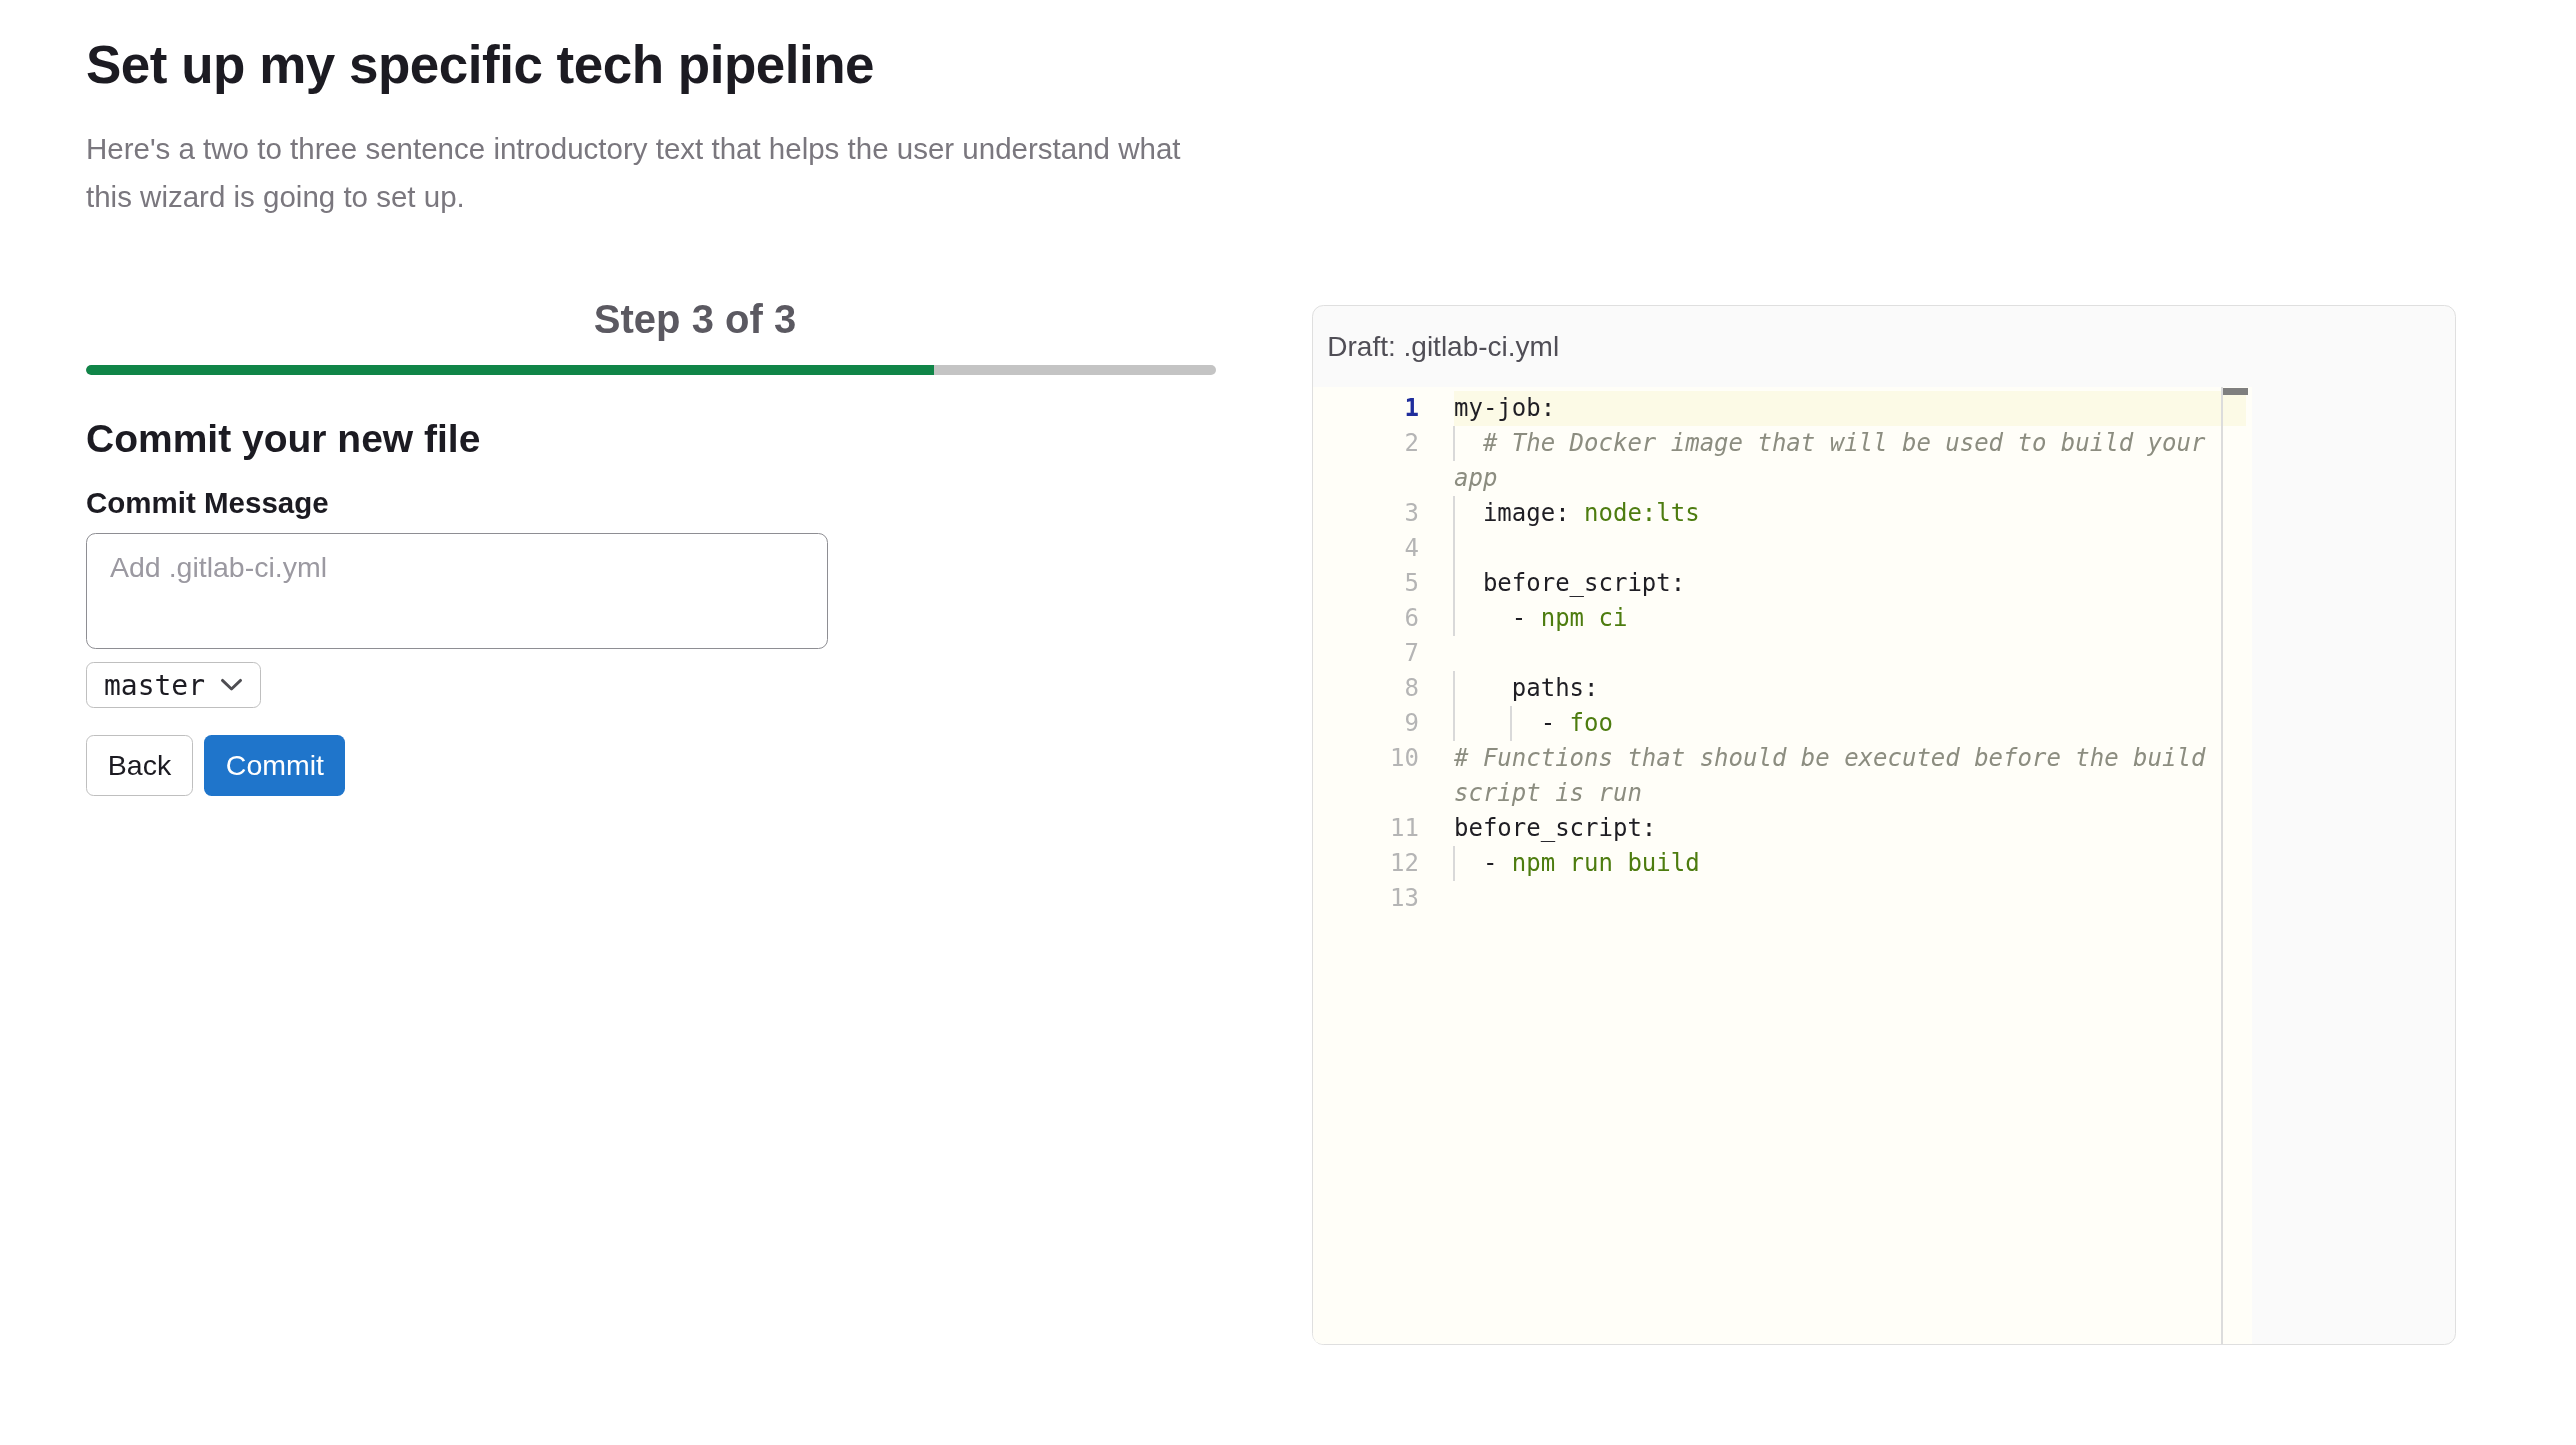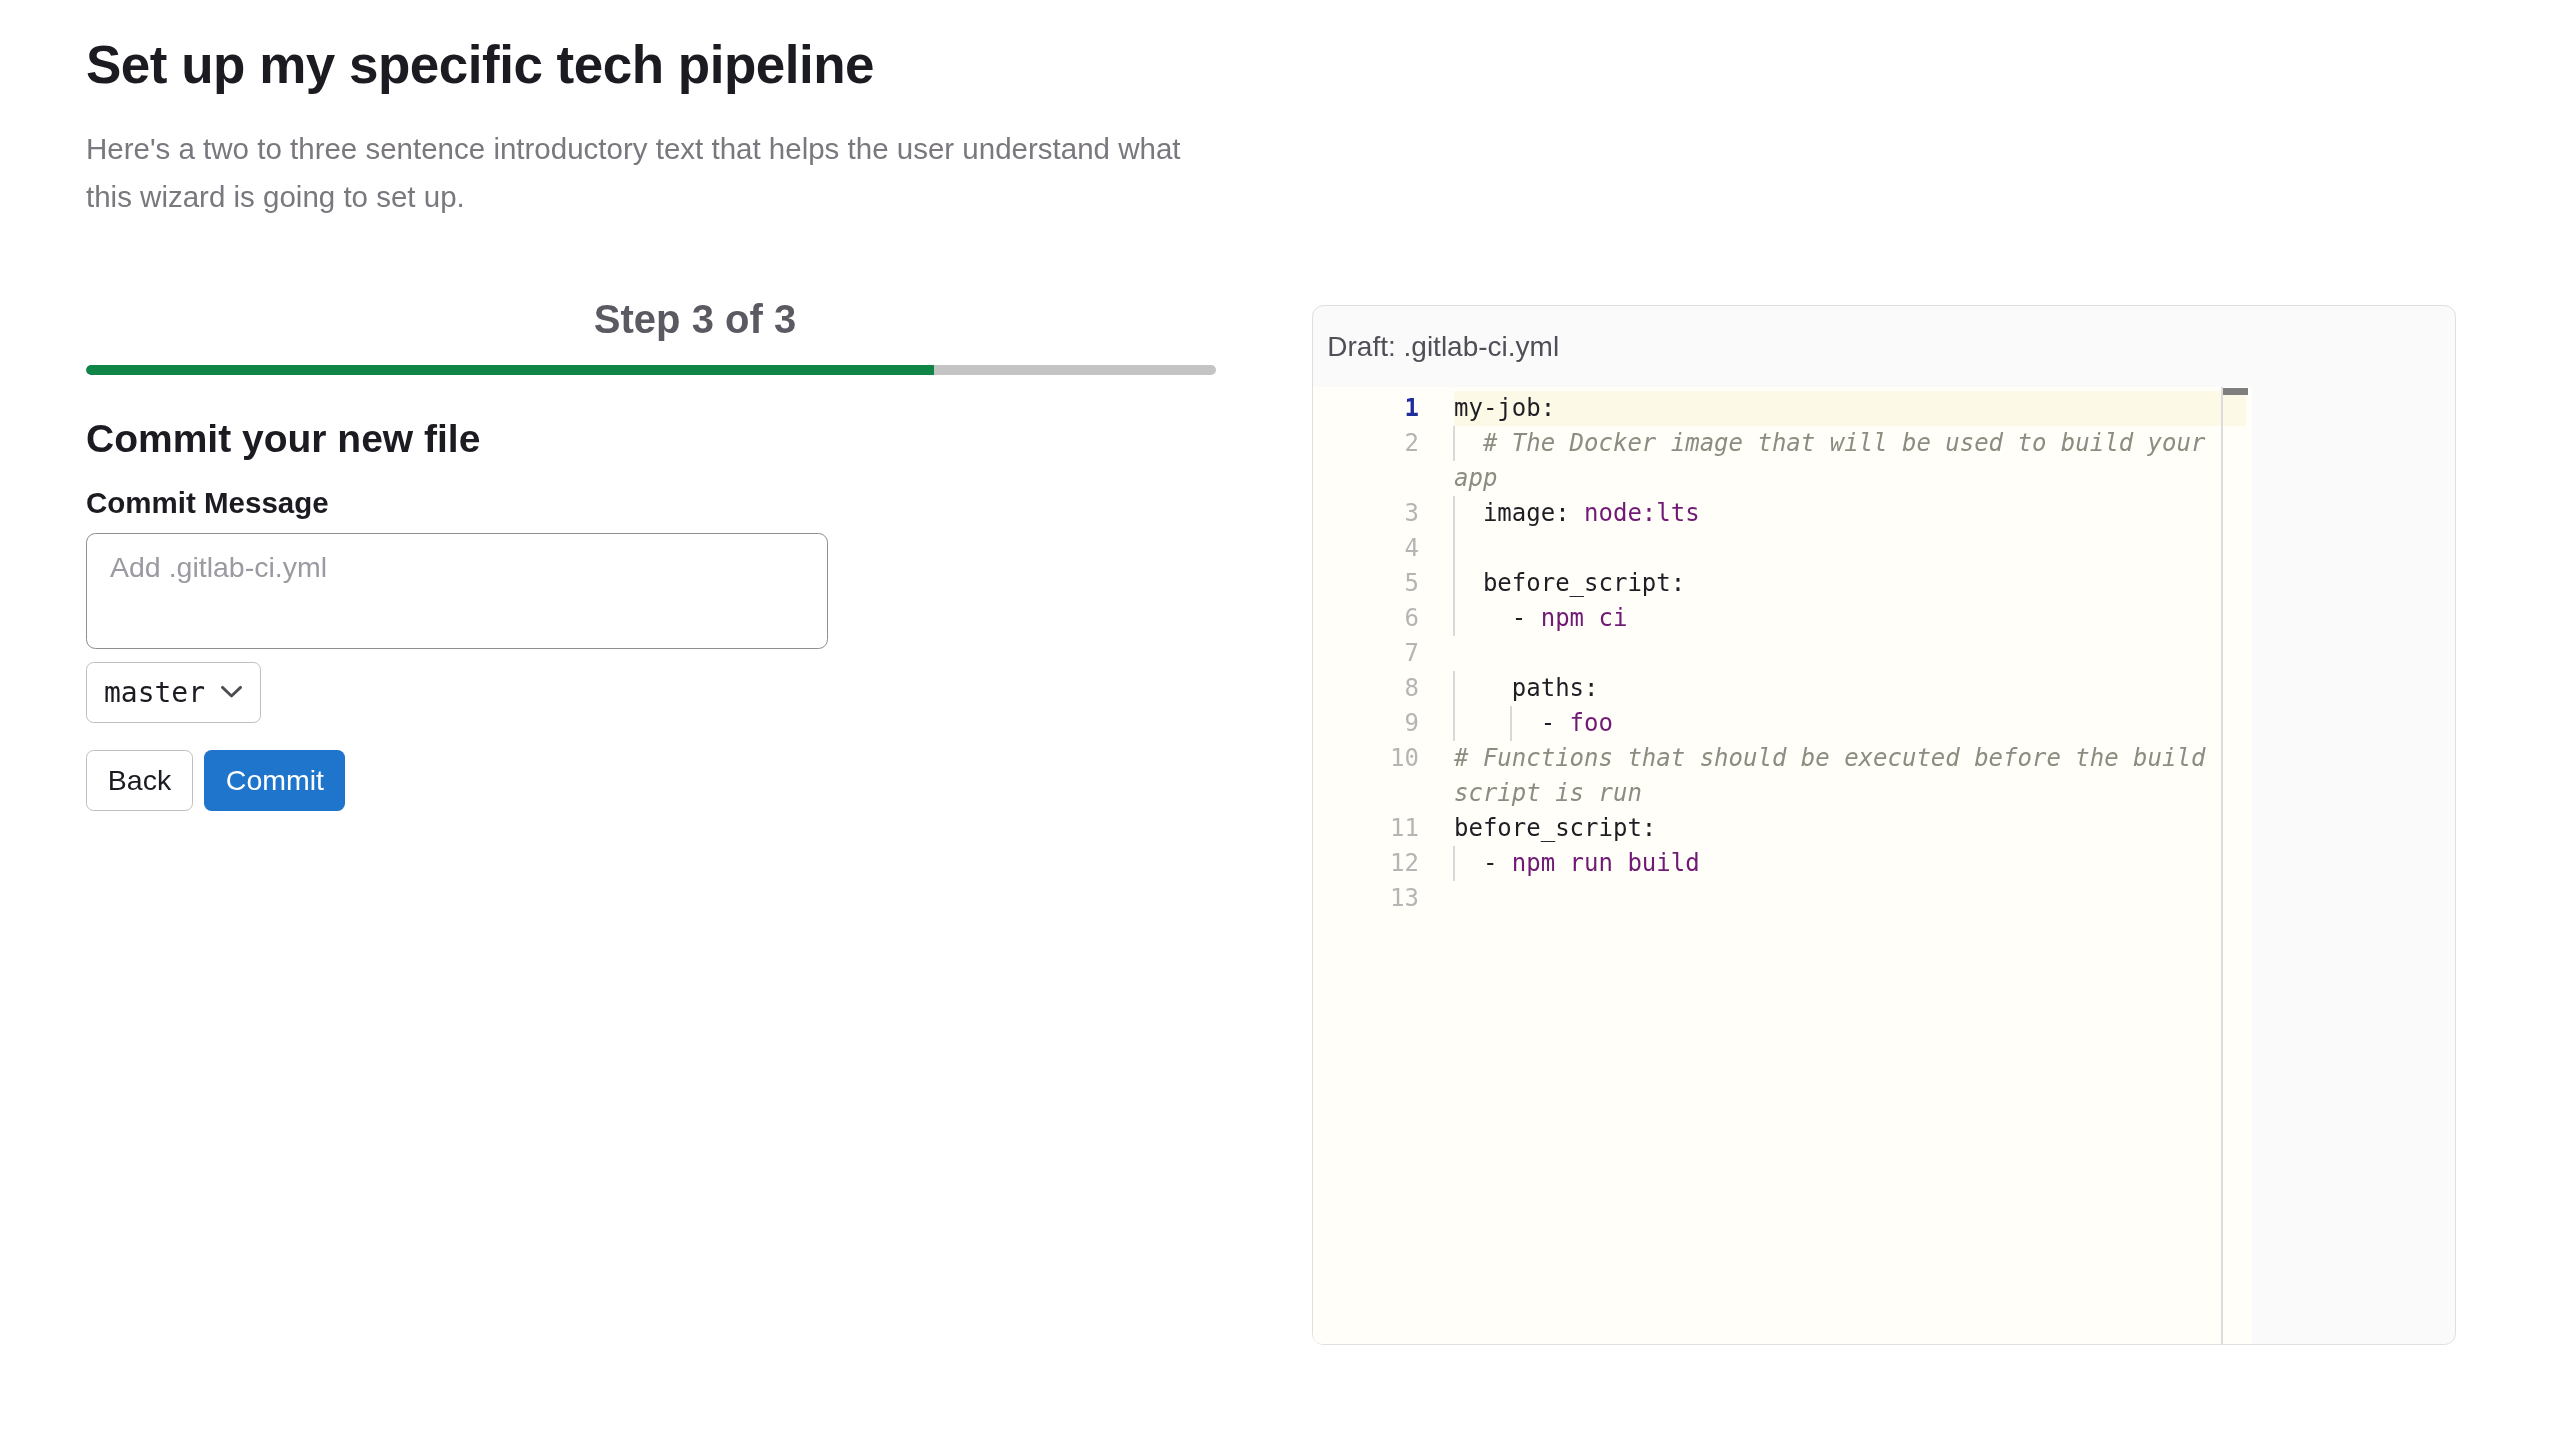--- a/index.html
+++ b/index.html
@@ -16,21 +16,21 @@
   .progress-fill{height:100%;background:#108548;border-radius:5.7px 0 0 5.7px;}
   .section-heading{margin-top:42px;font-size:39px;font-weight:700;color:#1c1b22;}
   .field-label{margin-top:25px;font-size:29.5px;font-weight:700;color:#1c1b22;}
   .commit-textarea{
     box-sizing:border-box;display:block;margin-top:13.3px;width:742px;height:116px;
     border:1.9px solid #8e8e93;border-radius:9.5px;padding:17px 23px;
     font-family:"Liberation Sans",sans-serif;font-size:28.5px;color:#1f1e24;resize:none;outline:none;background:#fff;
   }
   .commit-textarea::placeholder{color:#9b99a1;}
   .branch-select{
-    box-sizing:border-box;margin-top:13.3px;width:175px;height:61px;background:#fff;
+    box-sizing:border-box;margin-top:13.3px;width:175px;height:46px;background:#fff;
     border:1.9px solid #bfbfbf;border-radius:7.6px;display:flex;align-items:center;justify-content:center;gap:15px;
     cursor:pointer;
   }
   .branch-select .value{font-family:"DejaVu Sans Mono",monospace;font-size:28px;color:#1c1b22;}
   .btn-row{margin-top:27px;display:flex;gap:11.4px;}
   .btn{box-sizing:border-box;height:61px;border-radius:7.6px;font-family:"Liberation Sans",sans-serif;
     font-size:28.5px;display:flex;align-items:center;justify-content:center;cursor:pointer;}
   .btn-back{width:107px;background:#fff;border:1.9px solid #bfbfbf;color:#1c1b22;}
   .btn-commit{width:141px;background:#1f75cb;border:none;color:#ffffff;}
   
@@ -43,21 +43,21 @@
     position:absolute;left:0;top:81px;width:939px;bottom:0;overflow:hidden;
     background:#fffef8;border-radius:0 0 0 9.5px;
   }
   .lines{padding-top:3.8px;font-family:"DejaVu Sans Mono",monospace;font-size:24px;line-height:35px;}
   .code-row{display:flex;min-height:35px;}
   .gutter{flex:none;width:106px;text-align:right;color:#b5b5b5;user-select:none;}
   .code-row.active .gutter{color:#1f2d9c;font-weight:700;}
   .code-text{flex:1;margin-left:35px;margin-right:5.7px;position:relative;white-space:pre;}
   .code-row.active .code-text{background:#fcfae6;}
   .tok-k{color:#1f1e24;}
-  .tok-s{color:#701a75;}
+  .tok-s{color:#4d7c0f;}
   .tok-c{color:#8c8d80;font-style:italic;}
   .guide{position:absolute;top:0;bottom:0;width:1.9px;background:#d9d9d9;}
   .editor-vline{position:absolute;left:908px;top:0;bottom:0;width:1.9px;background:#dcdcdc;}
   .scroll-thumb{position:absolute;left:910px;top:1px;width:25px;height:6.7px;background:#7f7f7f;cursor:pointer;}
   .chevron{flex:none;}
 </style>
 </head>
 <body>
 
 <div class="left-col">

